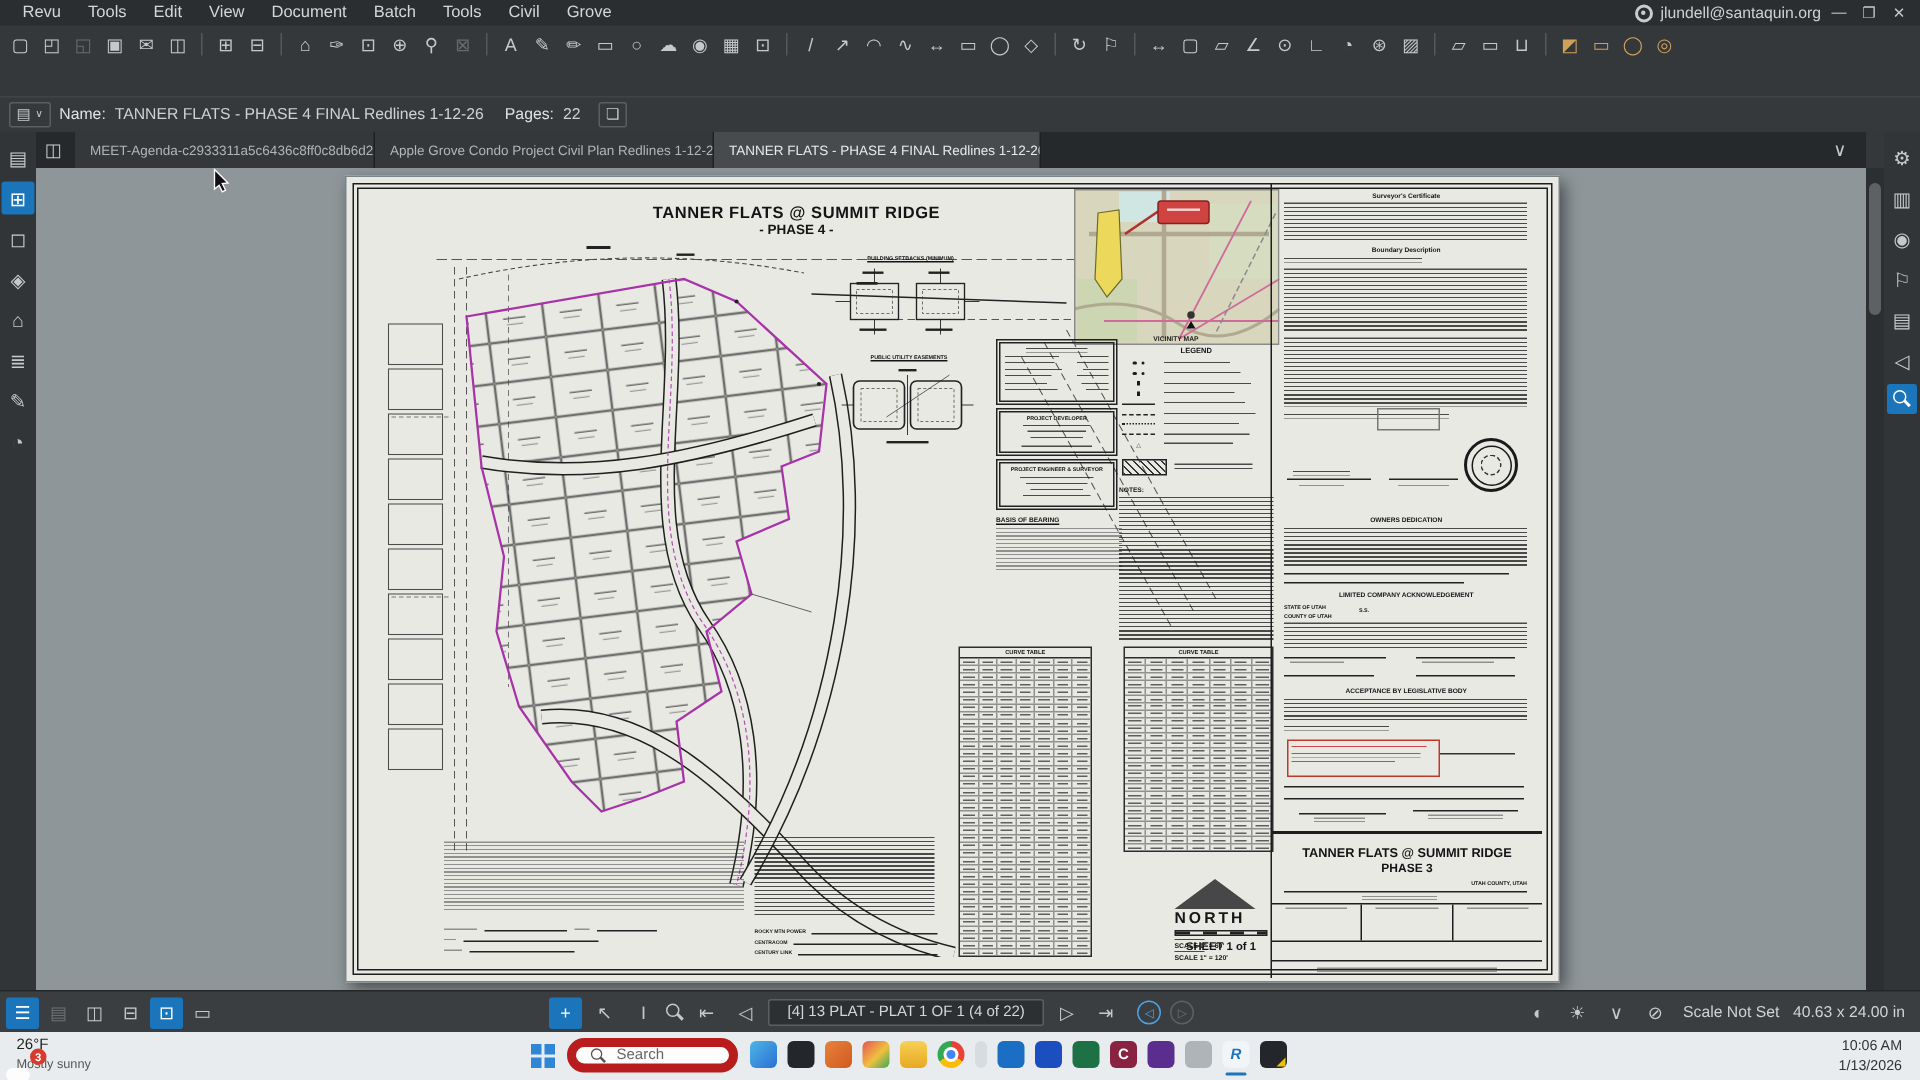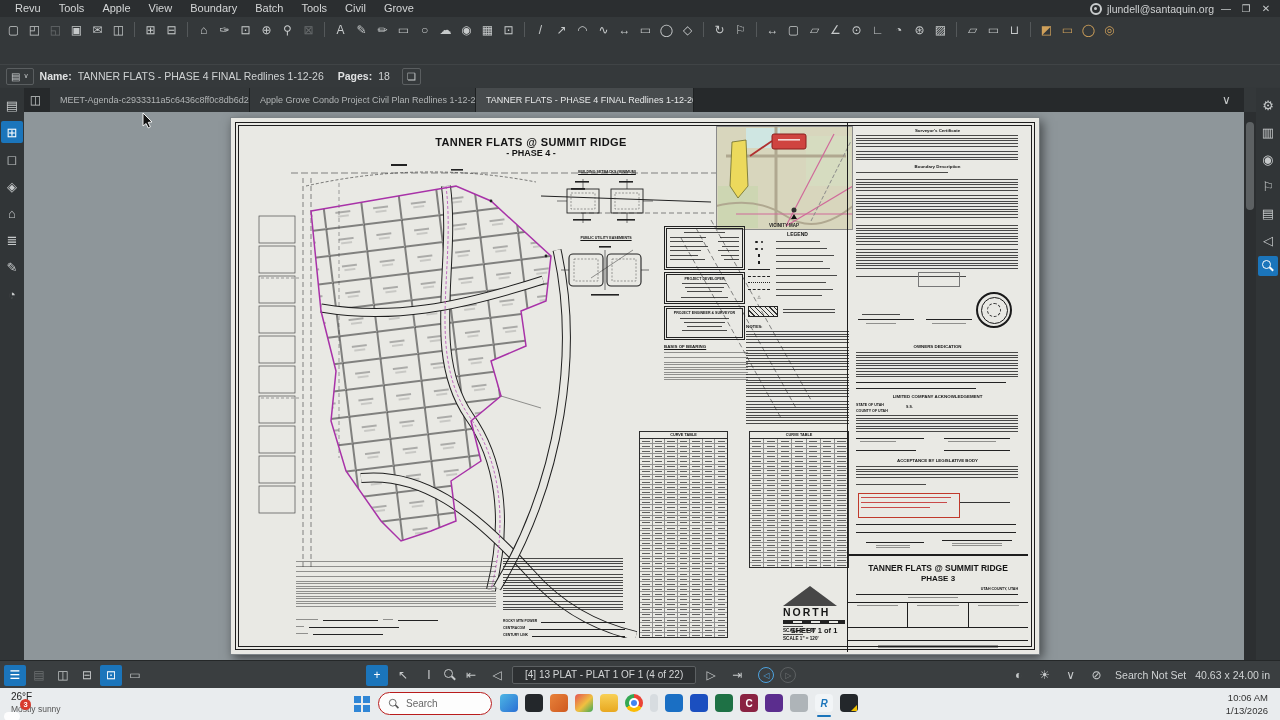--- a/index.html
+++ b/index.html
@@ -15,21 +15,21 @@
 #winctl{right:4px;top:0;height:17px;display:flex;align-items:center}
 #winctl .tbi{width:20px;font-size:10px}
 #tbrow{left:4px;top:17px;height:25px;display:flex;align-items:center;gap:2px}
 .tbi{width:19px;height:19px;display:flex;align-items:center;justify-content:center;font-size:12px;color:#c6c9ca;border-radius:2px}
 .tbi.dim{opacity:.35}
 .tbi.warm{color:#cfa05a}
 .tbi.active{background:#1b75bb;color:#fff}
 .tbsep{width:1px;height:15px;background:#54585a;margin:0 4px}
 #namebar{left:0;top:64px;width:1280px;height:23px;background:#35393b;border-top:1px solid #404446;display:flex;align-items:center;font-size:10.5px;color:#cfd2d3;gap:6px;padding-left:6px}
 .nb-btn{display:flex;align-items:center;gap:3px;border:1px solid #5a5e60;border-radius:2px;height:17px;padding:0 4px;color:#c6c9ca;font-size:10px}
-.nb-strong{font-weight:bold;color:#e0e2e3}
+.nb-strong{font-weight:normal;color:#e0e2e3}
 
 #tabbar{left:24px;top:88px;width:1220px;height:24px;background:#26292b}
 .tab{position:absolute;top:0;height:24px;display:flex;align-items:center;gap:8px;padding:0 10px;font-size:9px;color:#b2b5b6;background:#34383a;border-right:1px solid #1e2122;white-space:nowrap;overflow:hidden}
 .tab.active{background:#474b4d;color:#e8e9ea}
 
 .rail{width:24px;background:#313537;display:flex;flex-direction:column;align-items:center;padding-top:6px;gap:5px}
 .rail .tbi{width:22px;height:22px;font-size:13px}
 
 #doc{left:24px;top:112px;width:1220px;height:548px;background:#8e969a;overflow:hidden}
 #scroll{left:1244px;top:112px;width:12px;height:548px;background:#2c2f31}
@@ -55,21 +55,21 @@
 #taskbar{left:0;top:688px;width:1280px;height:32px;background:#e9ecee;color:#333}
 #weather{left:6px;top:3px;display:flex;gap:5px;align-items:center}
 .sun{width:20px;height:20px;border-radius:50%;background:#f5a623;position:relative}
 .sun::after{content:"";position:absolute;left:-2px;top:9px;width:16px;height:9px;background:#fdfdfd;border-radius:6px}
 .badge{position:absolute;left:14px;top:-4px;width:11px;height:11px;border-radius:50%;background:#d83b2e;color:#fff;font-size:7.5px;display:flex;align-items:center;justify-content:center;font-weight:bold}
 #wtxt{font-size:9.5px;line-height:1.25}
 #wtxt .t{font-size:10px;color:#222}
 #wtxt .c{color:#555;font-size:8.5px}
 #start{left:354px;top:8px;width:16px;height:16px;display:grid;grid-template-columns:7px 7px;grid-gap:2px}
 #start i{background:#2f86d6;width:7px;height:7px}
-#search{left:378px;top:4px;width:114px;height:23px;background:#fdfdfd;border:1px solid #b91c1c;border-radius:12px;display:flex;align-items:center;gap:6px;padding-left:9px;font-size:10px;color:#666}
+#search{left:378px;top:4px;width:114px;height:23px;background:#fdfdfd;border:6px solid #b91c1c;border-radius:12px;display:flex;align-items:center;gap:6px;padding-left:9px;font-size:10px;color:#666}
 #search .mag{color:#555;transform:scale(.85)}
 #apps{left:500px;top:6px;display:flex;gap:7px;align-items:center}
 .app{width:18px;height:18px;border-radius:4px;position:relative;display:flex;align-items:center;justify-content:center;color:#fff;font-size:10px;font-weight:bold}
 .app .under{position:absolute;left:2px;bottom:-5px;width:14px;height:2.5px;background:#1b75bb;border-radius:2px}
 .app .corner{position:absolute;right:1px;bottom:1px;width:0;height:0;border-left:6px solid transparent;border-bottom:6px solid #f0c000}
 #clock{right:12px;top:4px;text-align:right;font-size:9.5px;line-height:1.35;color:#333}
 
 #sheet{left:206px;top:5px;width:810px;height:538px;background:#e9e9e4;border:1px solid #7d8488;box-shadow:3px 4px 10px rgba(0,0,0,.5)}
 #sheet-inner{position:absolute;inset:4px;border:1.3px solid #1d1d1d}
 #sheet-inner::before{content:"";position:absolute;inset:1.6px;border:.6px solid #1d1d1d;pointer-events:none}
@@ -109,23 +109,23 @@
 #cursor{pointer-events:none}
 </style>
 </head>
 <body>
 
 <div class="abs" id="chrome"></div>
 
 <div class="abs" id="menubar">
   <span class="menu-item">Revu</span>
   <span class="menu-item">Tools</span>
-  <span class="menu-item">Apple</span>
+  <span class="menu-item">Edit</span>
   <span class="menu-item">View</span>
-  <span class="menu-item">Boundary</span>
+  <span class="menu-item">Document</span>
   <span class="menu-item">Batch</span>
   <span class="menu-item">Tools</span>
   <span class="menu-item">Civil</span>
   <span class="menu-item">Grove</span>
 </div>
 <div class="abs" id="acct">
   <span class="logo"></span>
   <span>jlundell@santaquin.org</span>
 </div>
 <div class="abs" id="winctl">
@@ -195,21 +195,21 @@
   </div>
 
 <div class="abs" id="namebar">
   <span class="nb-btn">
     <span>▤</span>
     <span style="font-size:7px">∨</span>
   </span>
   <span class="nb-strong">Name:</span>
   <span>TANNER FLATS - PHASE 4 FINAL Redlines 1-12-26</span>
   <span class="nb-strong" style="margin-left:8px">Pages:</span>
-  <span>18</span>
+  <span>22</span>
   <span class="nb-btn" style="margin-left:6px">
     <span>❏</span>
   </span>
 </div>
 
 <div class="abs" id="tabbar">
   <span class="abs" id="tabL" style="left:2px;top:2px;display:flex">
       <span class="tbi">◫</span>
     </span>
   <div class="tab" style="left:26px;width:200px">
@@ -1248,21 +1248,21 @@
         <span class="tbi dim circ">▷</span>
       </span>
   </div>
   <div class="abs" id="sbR">
     <span id="sbRi" style="display:flex;gap:7px;align-items:center">
         <span class="tbi">◐</span>
         <span class="tbi">☀</span>
         <span class="tbi">∨</span>
         <span class="tbi">⊘</span>
       </span>
-    <span class="sb-text">Search Not Set</span>
+    <span class="sb-text">Scale Not Set</span>
     <span class="sb-text">40.63 x 24.00 in</span>
   </div>
 </div>
 
 <div class="abs" id="taskbar">
   <div class="abs" id="weather">
     <span style="position:relative">
       <span class="sun"></span>
       <span class="badge">3</span>
     </span>

